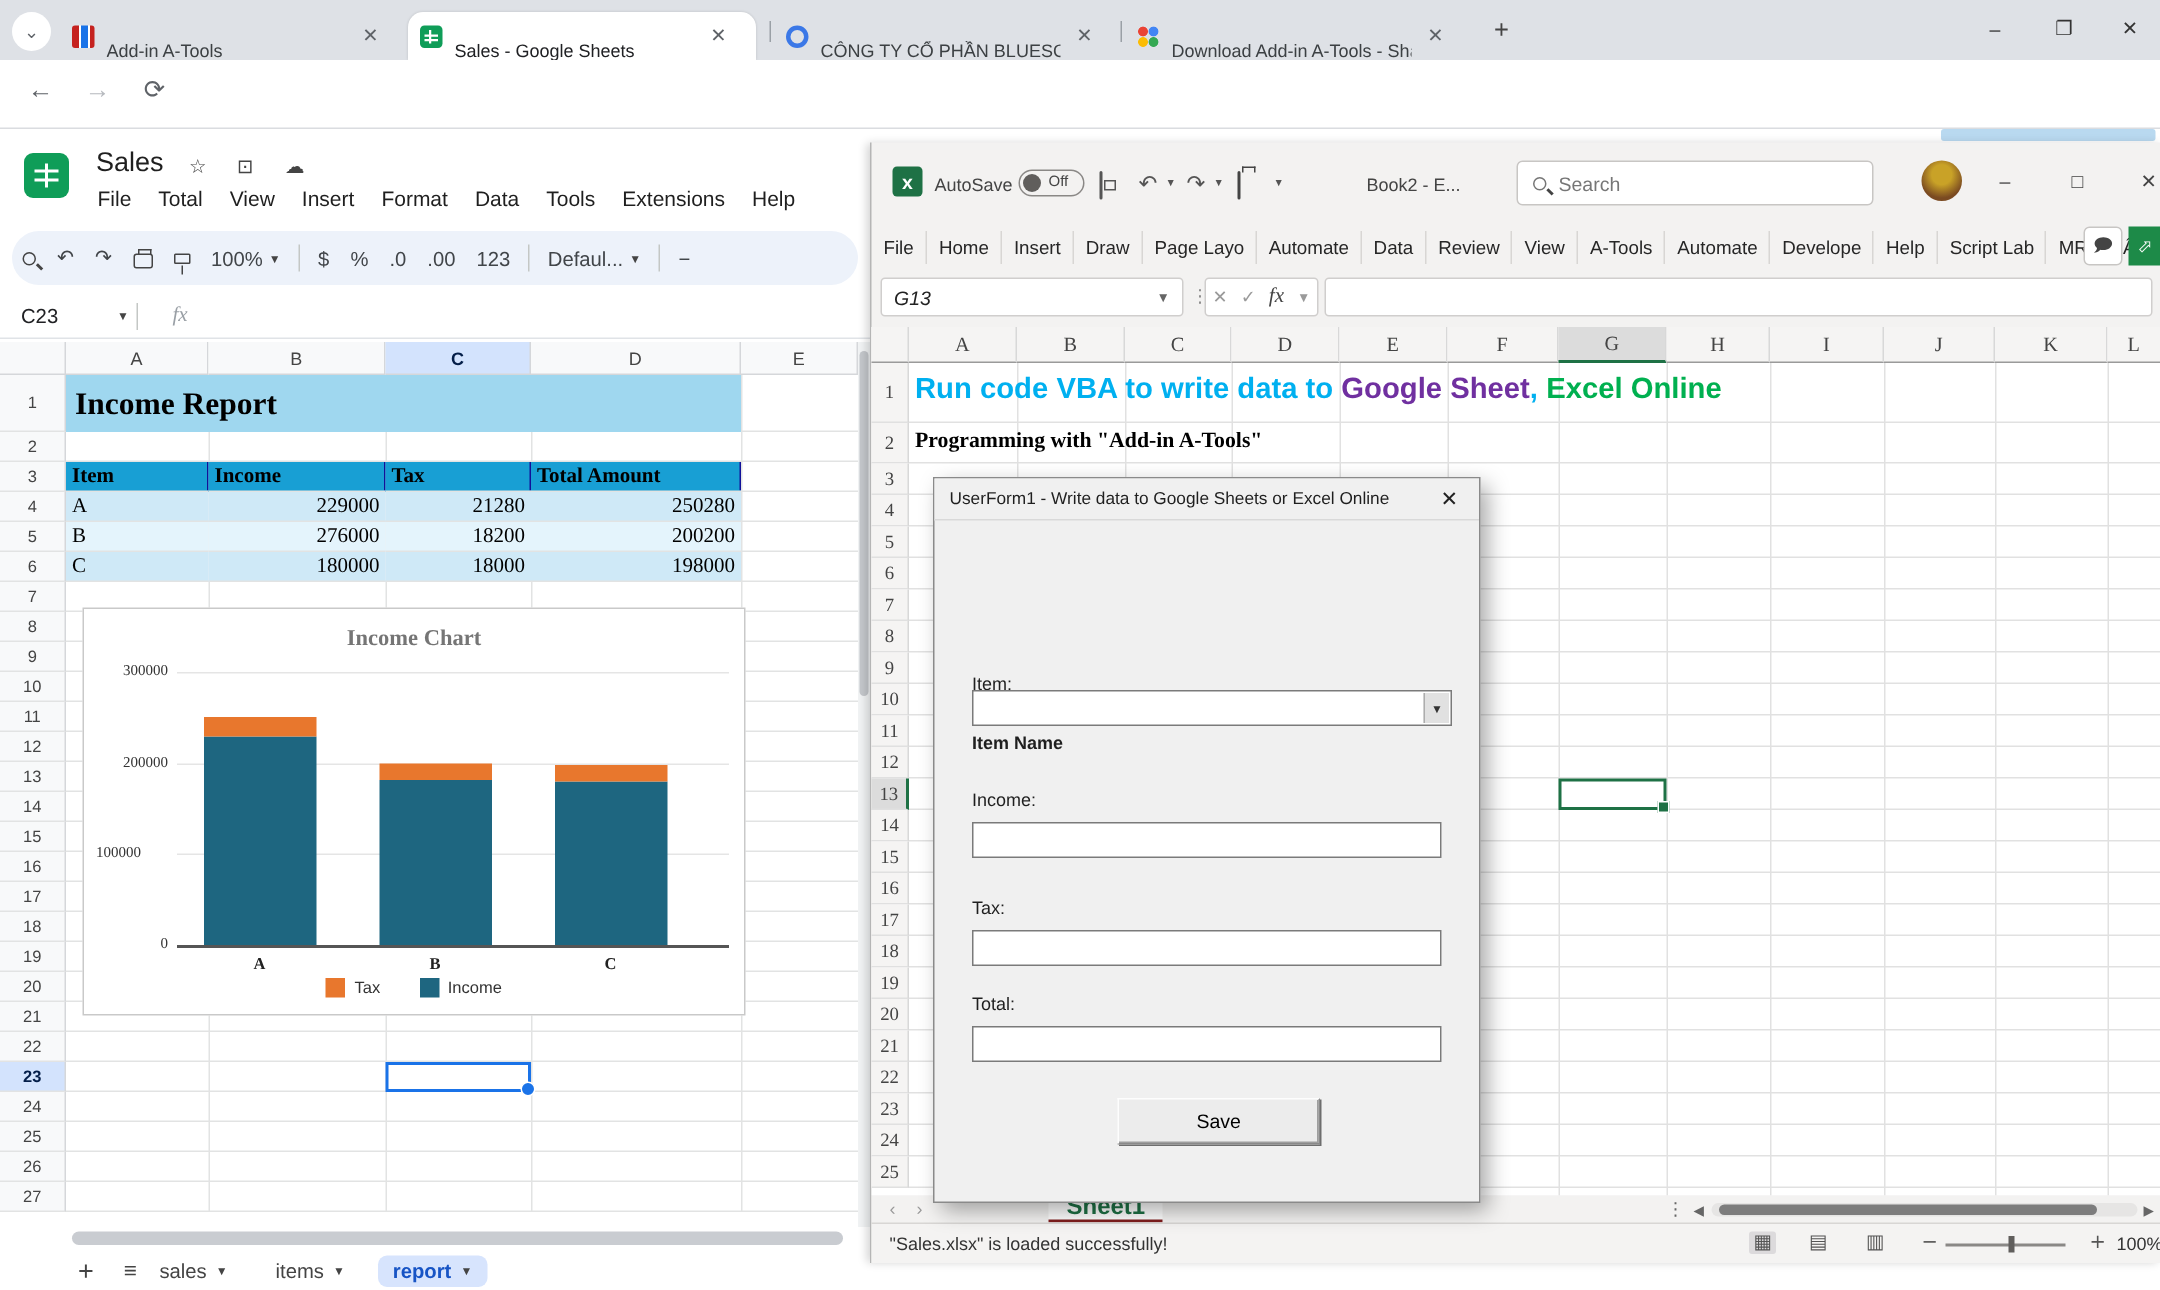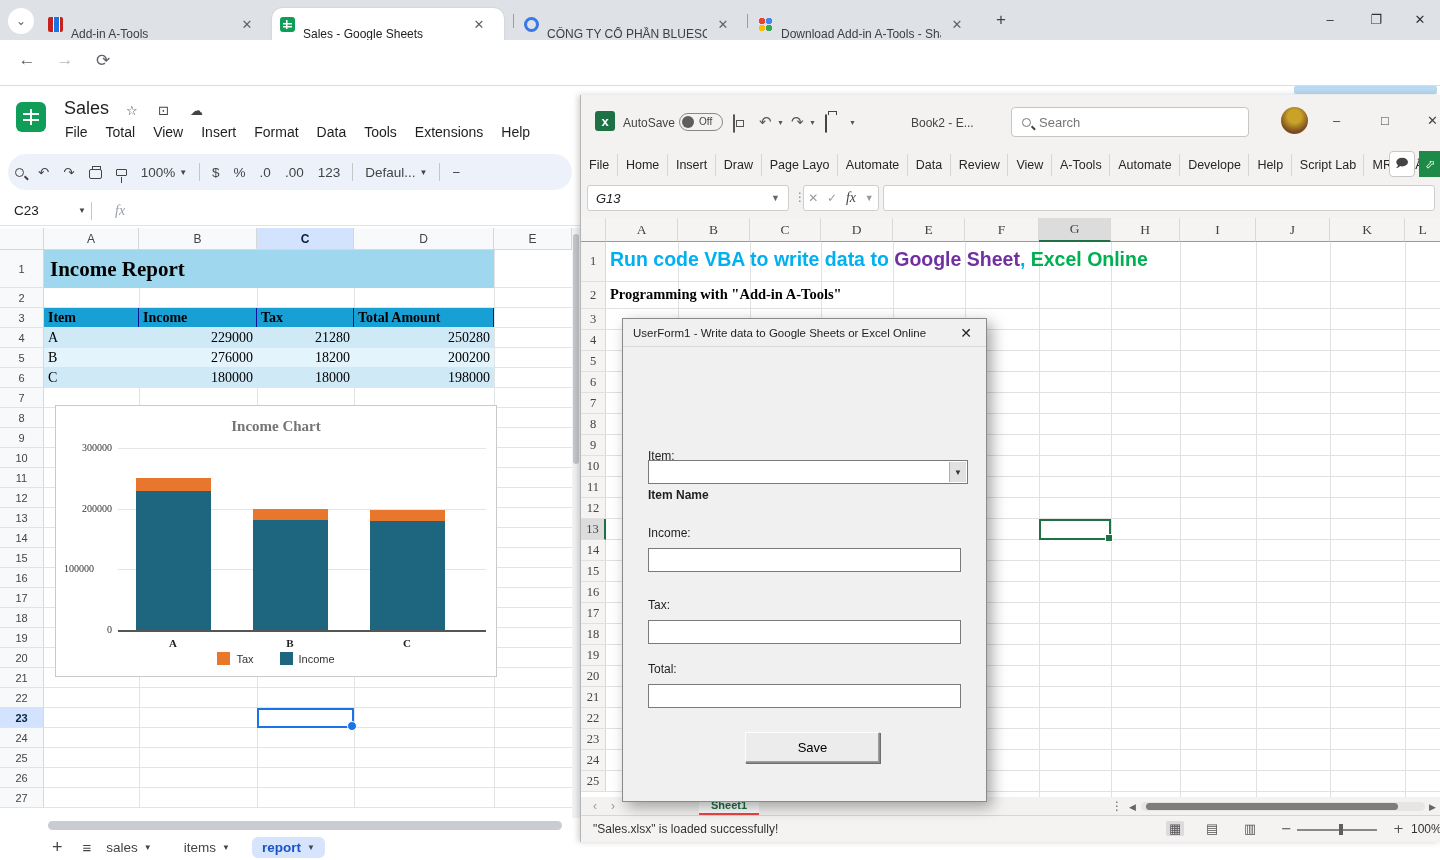--- a/index.html
+++ b/index.html
@@ -130,21 +130,21 @@
   .xhdr.sel{background:#dcdcdc;border-bottom:2px solid #1e7145;}
   .xgut{position:absolute;left:0;width:25px;background:#f5f4f3;border-right:1px solid #d8d8d8;border-bottom:1px solid #e0e0e0;font-family:var(--serif);font-size:12.5px;color:#444;display:flex;align-items:center;justify-content:center;}
   .xgut.sel{background:#dcdcdc;border-right:2px solid #1e7145;}
   .xvline{position:absolute;top:24px;width:1px;height:555px;background:#e1e1e1;}
   .xrowline{position:absolute;left:25px;width:835px;border-bottom:1px solid #e1e1e1;}
   #xrow1{position:absolute;left:29px;top:30px;white-space:nowrap;font-family:var(--serif);font-weight:bold;font-size:19.5px;z-index:2;}
   #xrow2{position:absolute;left:29px;top:68px;white-space:nowrap;font-family:var(--serif);font-weight:bold;font-size:14.5px;color:#000;z-index:2;}
   #xsel{position:absolute;border:2px solid #1e7145;z-index:2;}
   #xsel:after{content:"";position:absolute;right:-4px;bottom:-4px;width:6px;height:6px;background:#1e7145;border:1px solid #fff;}
   #xtabstrip{position:absolute;left:0;top:702px;width:860px;height:18px;background:#f3f2f1;display:flex;align-items:center;font-size:12px;color:#555;}
-  #xsheettab{position:absolute;left:118px;top:0;height:18px;padding:0 12px;background:#fff;border-bottom:2px solid #ef4444;color:#1e7145;font-weight:bold;font-size:11px;display:flex;align-items:center;}
+  #xsheettab{position:absolute;left:118px;top:0;height:18px;padding:0 12px;background:#fff;border-bottom:2px solid #7f1d1d;color:#1e7145;font-weight:bold;font-size:16px;display:flex;align-items:center;}
   #xhscroll{position:absolute;left:560px;top:5px;width:284px;height:9px;background:#e6e5e4;border-radius:5px;}
   #xhscroll div{position:absolute;left:5px;top:1px;width:252px;height:7px;border-radius:4px;background:#7d7d7d;}
   #xstatus{position:absolute;left:0;top:720px;width:860px;height:27px;background:#f4f3f2;border-top:1px solid #d8d6d4;display:flex;align-items:center;font-size:12px;color:#333;}
   .vic{font-family:"DejaVu Sans",sans-serif;font-size:13px;color:#555;position:absolute;top:5px;}
   .vic.on{background:#dcdadc;padding:0 3px;border-radius:2px;}
   #xzslider{position:absolute;left:716px;top:13px;width:80px;height:1.6px;background:#8a8886;}
   #xzslider .th{position:absolute;left:42px;top:-5px;width:4px;height:11px;background:#605e5c;}
   
   #uform{position:absolute;left:622px;top:232px;width:365px;height:484px;background:#f0f0f0;border:1px solid #8a8a8a;box-shadow:5px 5px 14px rgba(0,0,0,.35);z-index:10;}
   #uftitle{position:absolute;left:0;top:0;width:100%;height:28px;display:flex;align-items:center;padding:0 10px;font-size:11.5px;color:#1f1f1f;background:#f0f0f0;border-bottom:1px solid #d9d9d9;}

